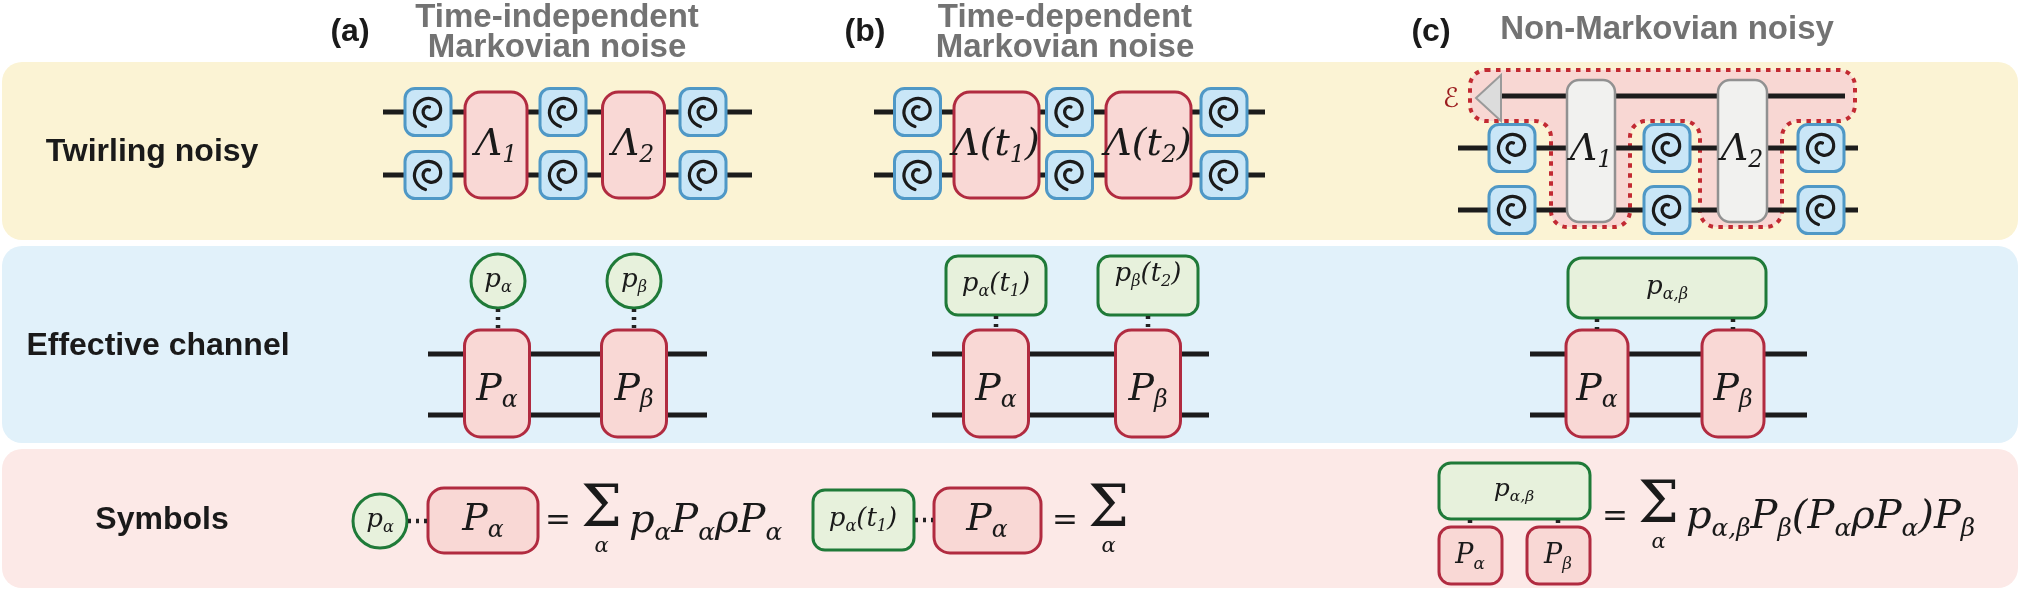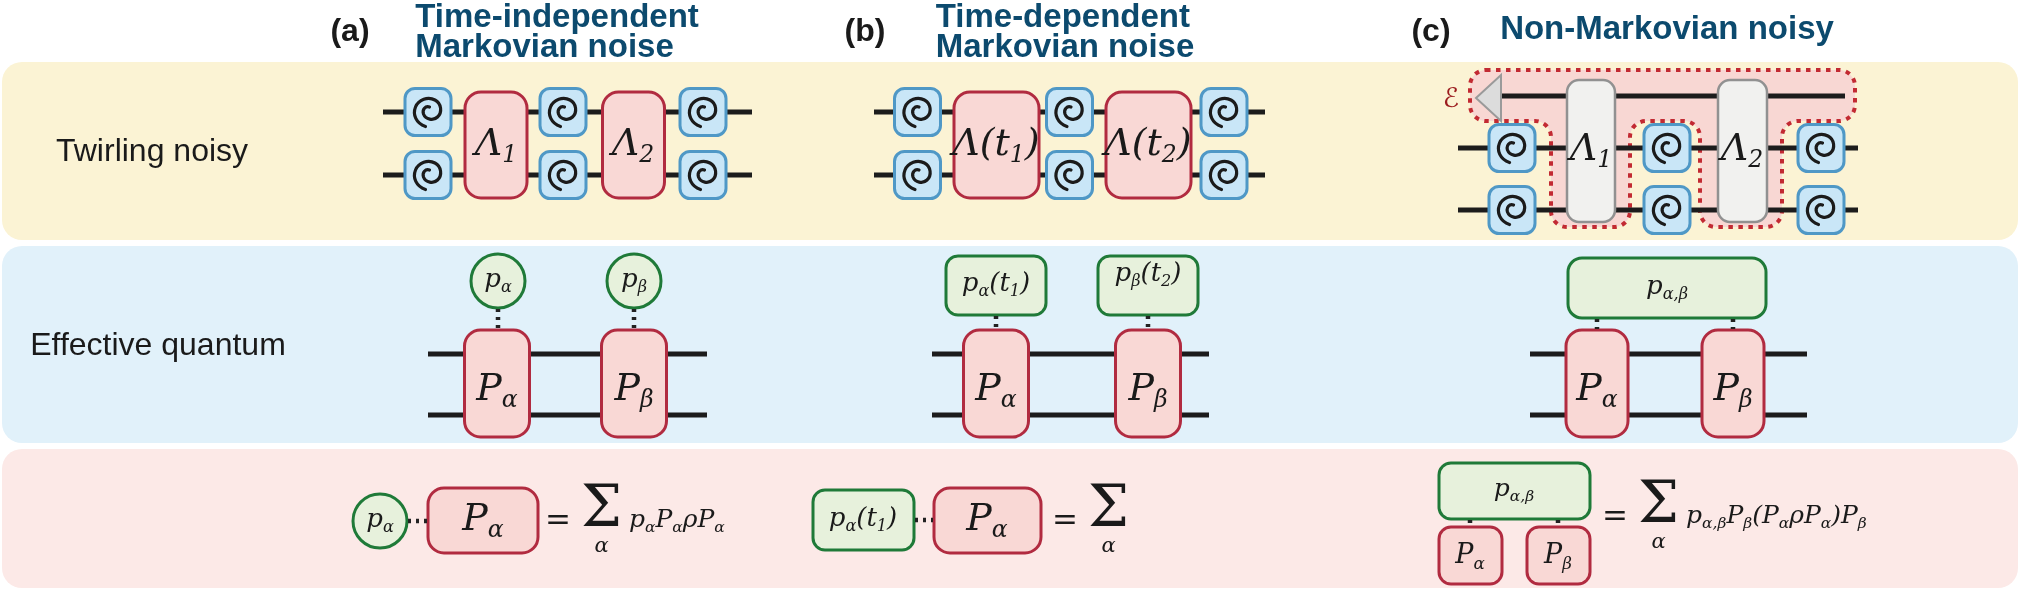--- a/index.html
+++ b/index.html
@@ -5,36 +5,36 @@
   html,body{margin:0;padding:0;background:#ffffff}
   .canvas{position:relative;width:2020px;height:592px;background:#ffffff;
           font-family:"Liberation Sans",sans-serif;overflow:hidden}
   .band{position:absolute;left:2px;width:2016px;border-radius:20px}
   .band-yellow{top:62px;height:178px;background:#FBF3D4}
   .band-blue{top:246px;height:197px;background:#E1F1FA}
   .band-pink{top:449px;height:139px;background:#FCE9E7}
   svg.gfx{position:absolute;left:0;top:0}
   .htag{position:absolute;font-weight:bold;font-size:32px;color:#1a1a1a;
         transform:translate(-50%,-50%);white-space:nowrap}
-  .htitle{position:absolute;font-weight:bold;font-size:33px;line-height:30px;color:#0c4a6e;
-          transform:translateX(-50%);white-space:nowrap}
-  .rowlabel{position:absolute;font-weight:normal;font-size:32px;line-height:37px;color:#1a1a1a;
+  .htitle{position:absolute;font-weight:bold;font-size:33px;line-height:30px;color:#737373;
+          text-align:center;transform:translateX(-50%);white-space:nowrap}
+  .rowlabel{position:absolute;font-weight:bold;font-size:32px;line-height:37px;color:#1a1a1a;
             text-align:right;transform:translate(-50%,-50%);white-space:nowrap}
   .mlabel{position:absolute;font-family:"DejaVu Serif","DejaVu Sans",serif;font-style:italic;
           color:#1a1a1a;transform:translate(-50%,-50%);line-height:1;white-space:nowrap}
   .mlabel sub,.terms sub{font-size:0.62em;font-style:italic;vertical-align:-0.32em;line-height:1}
   .s30{font-size:38px}.s27{font-size:27px}.s26{font-size:26px}.s25{font-size:25px}
   .env-label{color:#9B1B1E;font-size:27px}
   .formula{position:absolute;display:flex;align-items:center;color:#1a1a1a;
            font-family:"DejaVu Serif","DejaVu Sans",serif;transform:translateY(-50%)}
   .formula .eq{font-size:31px;margin-right:10px;font-style:normal}
   .sigma{display:flex;flex-direction:column;align-items:center;margin-right:7px}
   .sigma .s{font-size:58px;line-height:0.84;font-style:normal}
   .sigma .ssub{font-size:21px;font-style:italic;margin-top:2px}
-  .terms{font-size:25px;font-style:italic}
+  .terms{font-size:40px;font-style:italic}
 </style>
 </head>
 <body>
 
 <div class="canvas">
 
   <div class="band band-yellow"></div>
   <div class="band band-blue"></div>
   <div class="band band-pink"></div>
 
@@ -155,21 +155,22 @@
   </div>
   <div class="htag" style="left:1431px;top:30px">(c)</div>
   <div class="htitle" style="left:1667px;top:13px">
     <div>Non-Markovian noisy</div>
     <div></div>
   </div>
 
   <div class="rowlabel" style="left:152px;top:150px">
     <div>Twirling noisy</div>
   </div>
-  <div class="rowlabel" style="left:158px;top:344px">Effective quantum</div>
+  <div class="rowlabel" style="left:158px;top:344px">Effective channel</div>
+  <div class="rowlabel" style="left:162px;top:518px">Symbols</div>
 
   <div class="mlabel s30" style="left:496px;top:145px">Λ<sub>1</sub></div>
   <div class="mlabel s30" style="left:633px;top:145px">Λ<sub>2</sub></div>
   <div class="mlabel s30" style="left:996px;top:145px">Λ(t<sub>1</sub>)</div>
   <div class="mlabel s30" style="left:1148px;top:145px">Λ(t<sub>2</sub>)</div>
   <div class="mlabel s30" style="left:1591px;top:150px">Λ<sub>1</sub></div>
   <div class="mlabel s30" style="left:1742px;top:150px">Λ<sub>2</sub></div>
   <div class="mlabel env-label" style="left:1451px;top:97px">ℰ</div>
 
   <div class="mlabel s26" style="left:498px;top:280px">p<sub>α</sub></div>

